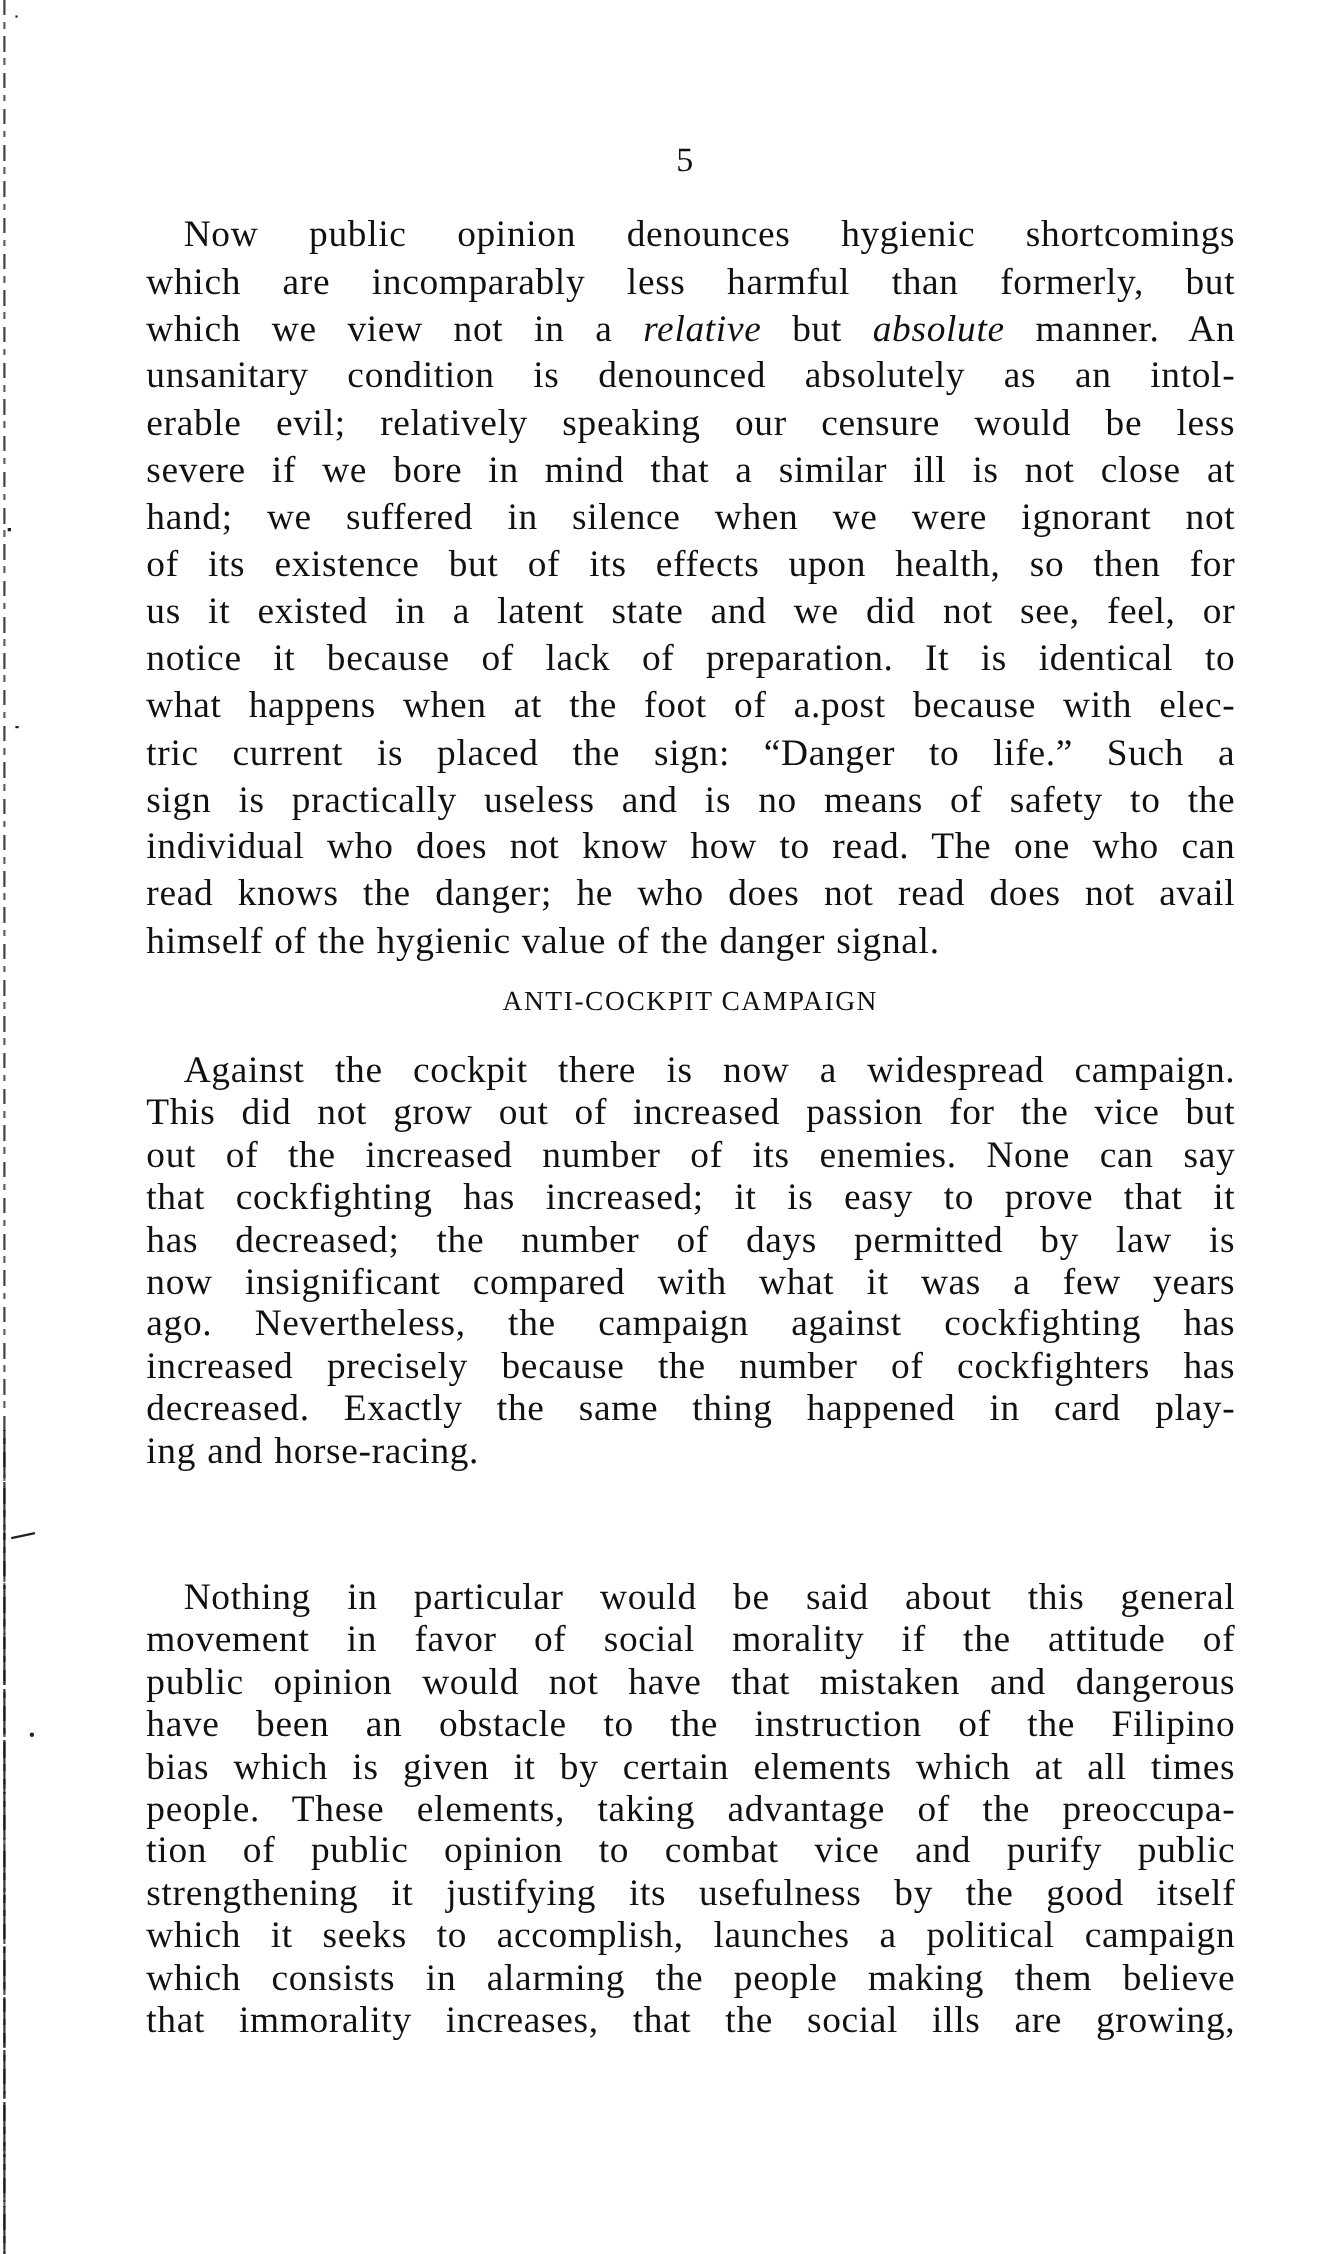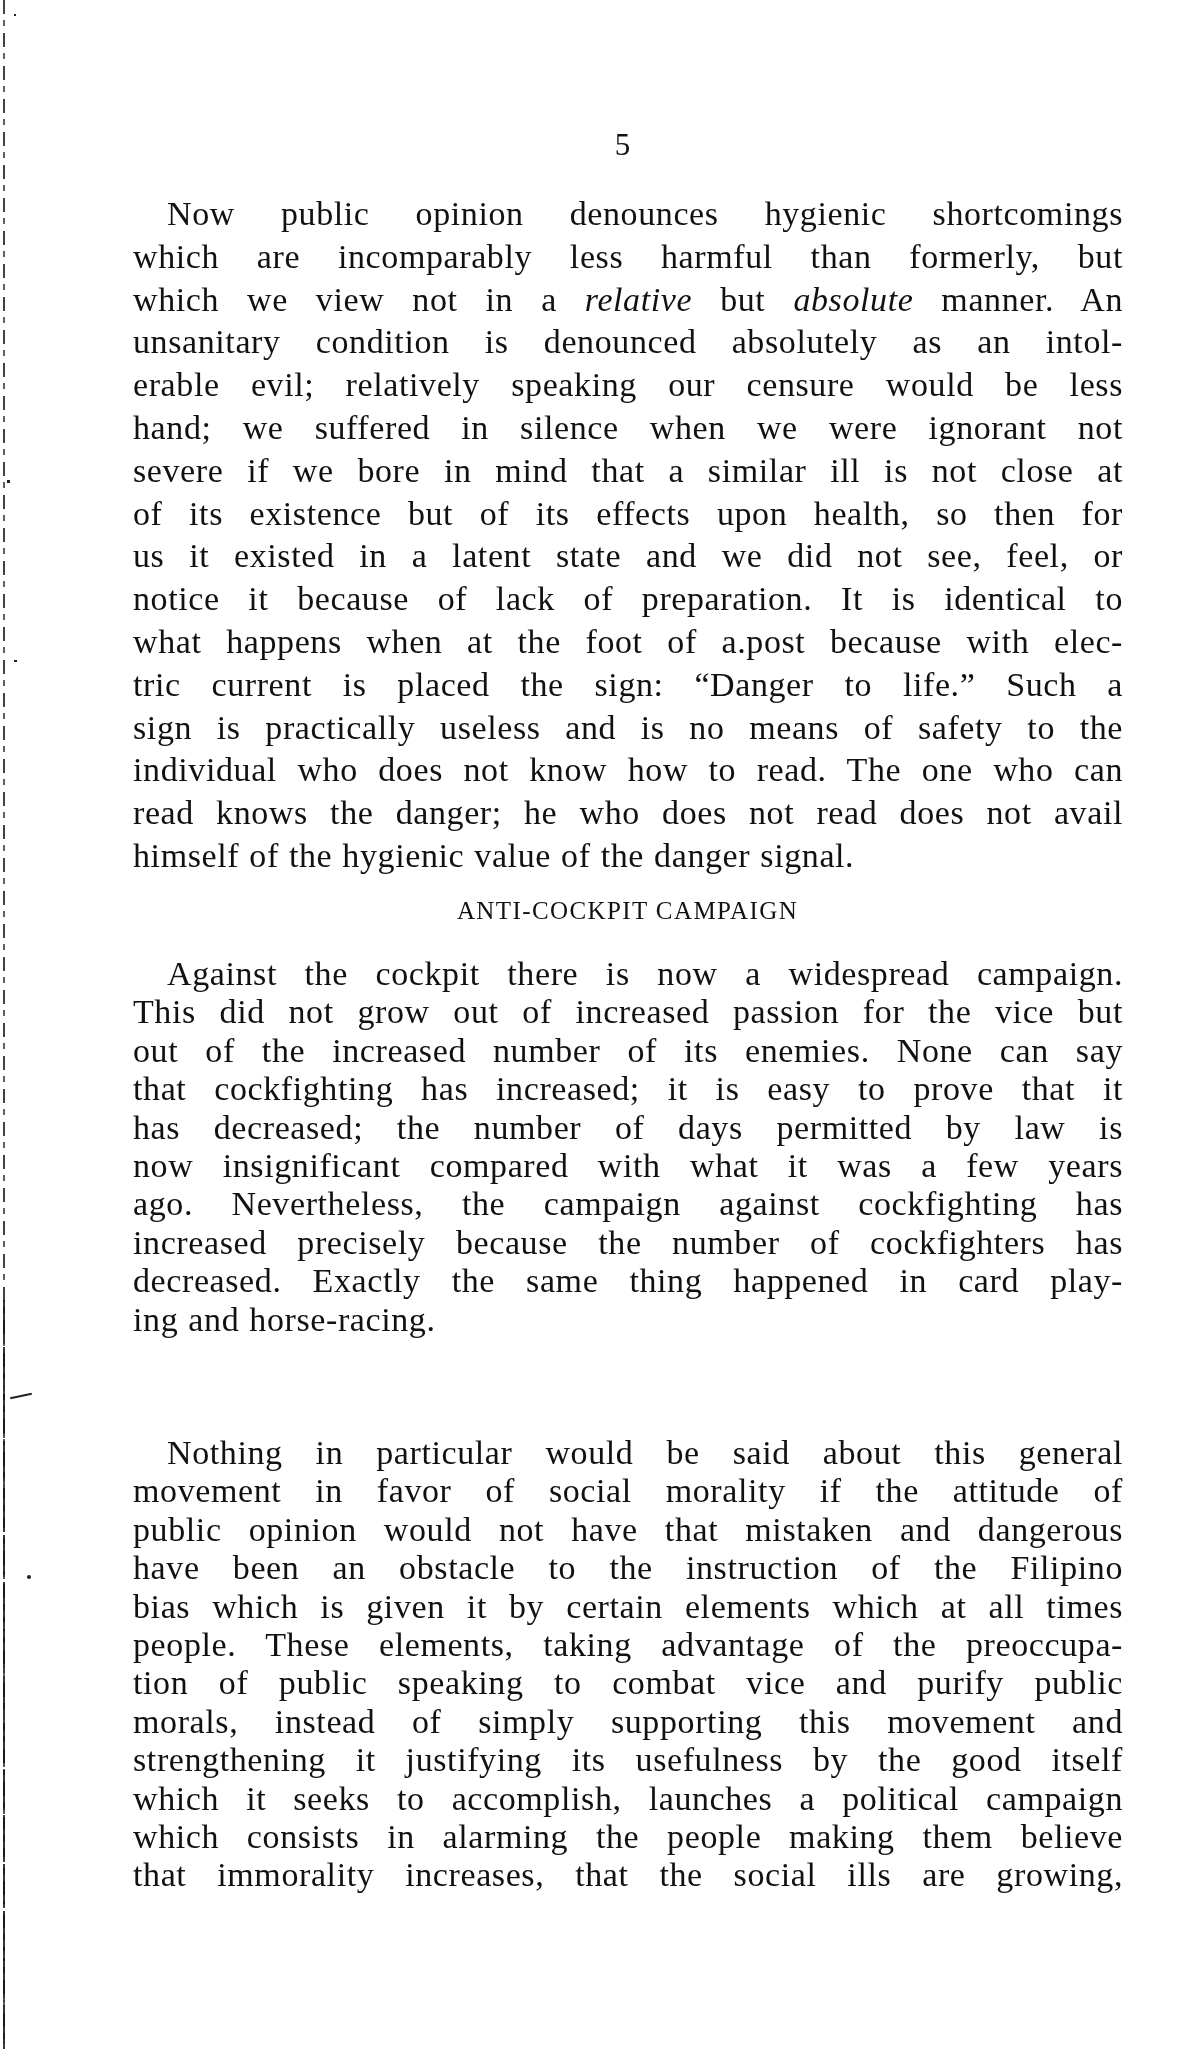--- a/index.html
+++ b/index.html
@@ -91,22 +91,22 @@
 <div class="speck" style="left:27px;top:1575px;width:4px;height:4px;border-radius:50%;"></div>
 
 <div class="page-number">5</div>
 
 <div class="column para p1">
   <span class="line indent">Now public opinion denounces hygienic shortcomings</span>
   <span class="line">which are incomparably less harmful than formerly, but</span>
   <span class="line"><span>which we view not in a </span><em>relative</em><span> but </span><em>absolute</em><span> manner.  An</span></span>
   <span class="line">unsanitary condition is denounced absolutely as an intol-</span>
   <span class="line">erable evil; relatively speaking our censure would be less</span>
+  <span class="line">severe if we bore in mind that a similar ill is not close at</span>
   <span class="line">hand; we suffered in silence when we were ignorant not</span>
-  <span class="line">severe if we bore in mind that a similar ill is not close at</span>
   <span class="line">of its existence but of its effects upon health, so then for</span>
   <span class="line">us it existed in a latent state and we did not see, feel, or</span>
   <span class="line">notice it because of lack of preparation.  It is identical to</span>
   <span class="line">what happens when at the foot of a.post because with elec-</span>
   <span class="line">tric current is placed the sign: “Danger to life.”  Such a</span>
   <span class="line">sign is practically useless and is no means of safety to the</span>
   <span class="line">individual who does not know how to read.  The one who can</span>
   <span class="line">read knows the danger; he who does not read does not avail</span>
   <span class="line last">himself of the hygienic value of the danger signal.</span>
 </div>
@@ -126,19 +126,18 @@
   <span class="line last">ing and horse-racing.</span>
 </div>
 
 <div class="column para p3">
   <span class="line indent">Nothing in particular would be said about this general</span>
   <span class="line">movement in favor of social morality if the attitude of</span>
   <span class="line">public opinion would not have that mistaken and dangerous</span>
   <span class="line">have been an obstacle to the instruction of the Filipino</span>
   <span class="line">bias which is given it by certain elements which at all times</span>
   <span class="line">people.  These elements, taking advantage of the preoccupa-</span>
-  <span class="line">tion of public speaking to combat vice and purify public</span>
-  <span class="line">morals, instead of simply supporting this movement and</span>
+  <span class="line">tion of public opinion to combat vice and purify public</span>
   <span class="line">strengthening it justifying its usefulness by the good itself</span>
   <span class="line">which it seeks to accomplish, launches a political campaign</span>
   <span class="line">which consists in alarming the people making them believe</span>
   <span class="line">that immorality increases, that the social ills are growing,</span>
 </div>
 
 </body></html>

